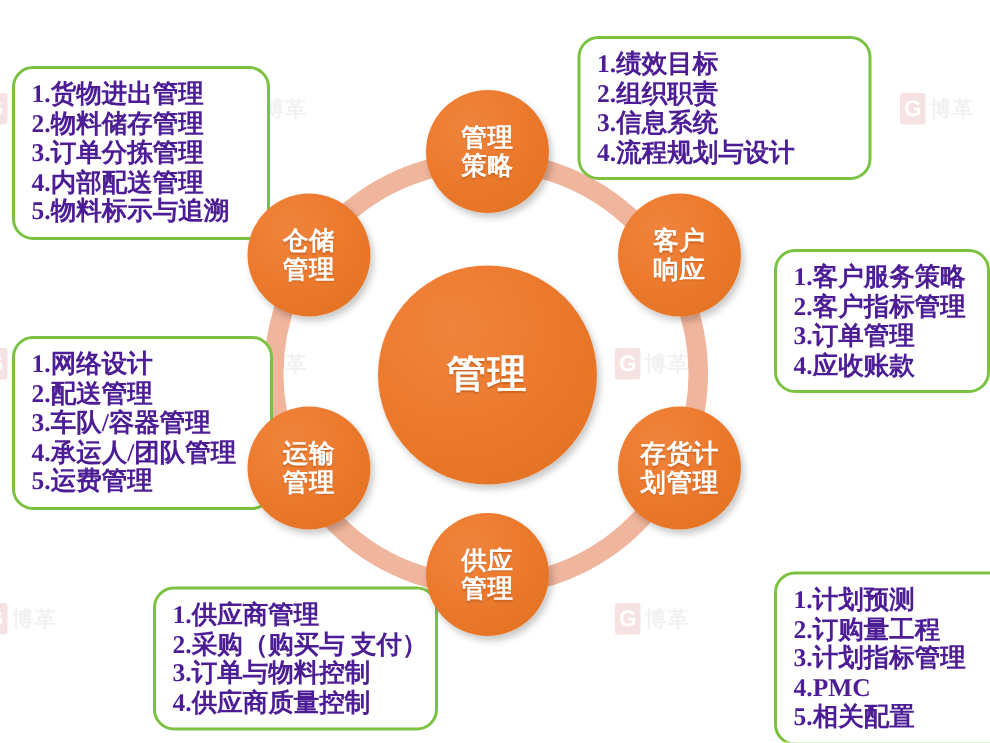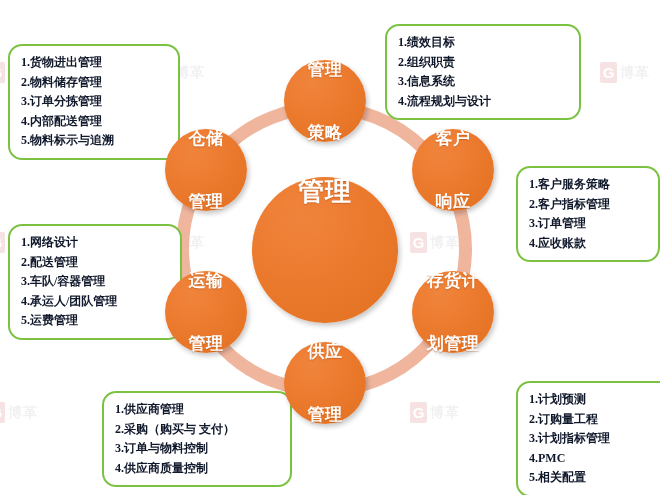--- a/index.html
+++ b/index.html
@@ -72,21 +72,21 @@
 
   
   .circle {
     position: absolute;
     border-radius: 50%;
     background: radial-gradient(circle at 34% 28%, #f0843c 0%, #ec7a2e 45%, #e2701f 100%);
     color: #ffffff;
     display: flex;
     flex-direction: column;
     align-items: center;
-    justify-content: space-between;
+    justify-content: center;
     text-align: center;
     font-weight: bold;
     box-shadow: 2px 3px 5px rgba(0,0,0,0.22);
     z-index: 3;
     box-sizing: border-box;
   }
   .circle span {
     display: block;
     line-height: 1.14;
     text-shadow: 0 1px 1px rgba(140,60,10,0.35);
@@ -121,23 +121,23 @@
     background: #ffffff;
     border: 2.5px solid #7cc242;
     border-radius: 14px;
     box-sizing: border-box;
     padding: 7px 9px 7px 11px;
     z-index: 2;
   }
   .box .line {
     font-family: "Liberation Serif", "DejaVu Serif", serif;
     font-weight: bold;
-    font-size: 12px;
+    font-size: 17px;
     line-height: 19.5px;
-    color: #0f172a;
+    color: #4c1d95;
     white-space: nowrap;
   }
 
   .box-warehouse   { left: 8px;   top: 44px;  width: 172px; }
   .box-strategy    { left: 385px; top: 24px;  width: 196px; }
   .box-customer    { left: 516px; top: 166px; width: 144px; }
   .box-inventory   { left: 516px; top: 381px; width: 180px; }
   .box-supply      { left: 102px; top: 391px; width: 190px; }
   .box-transport   { left: 8px;   top: 224px; width: 174px; }
 </style>

